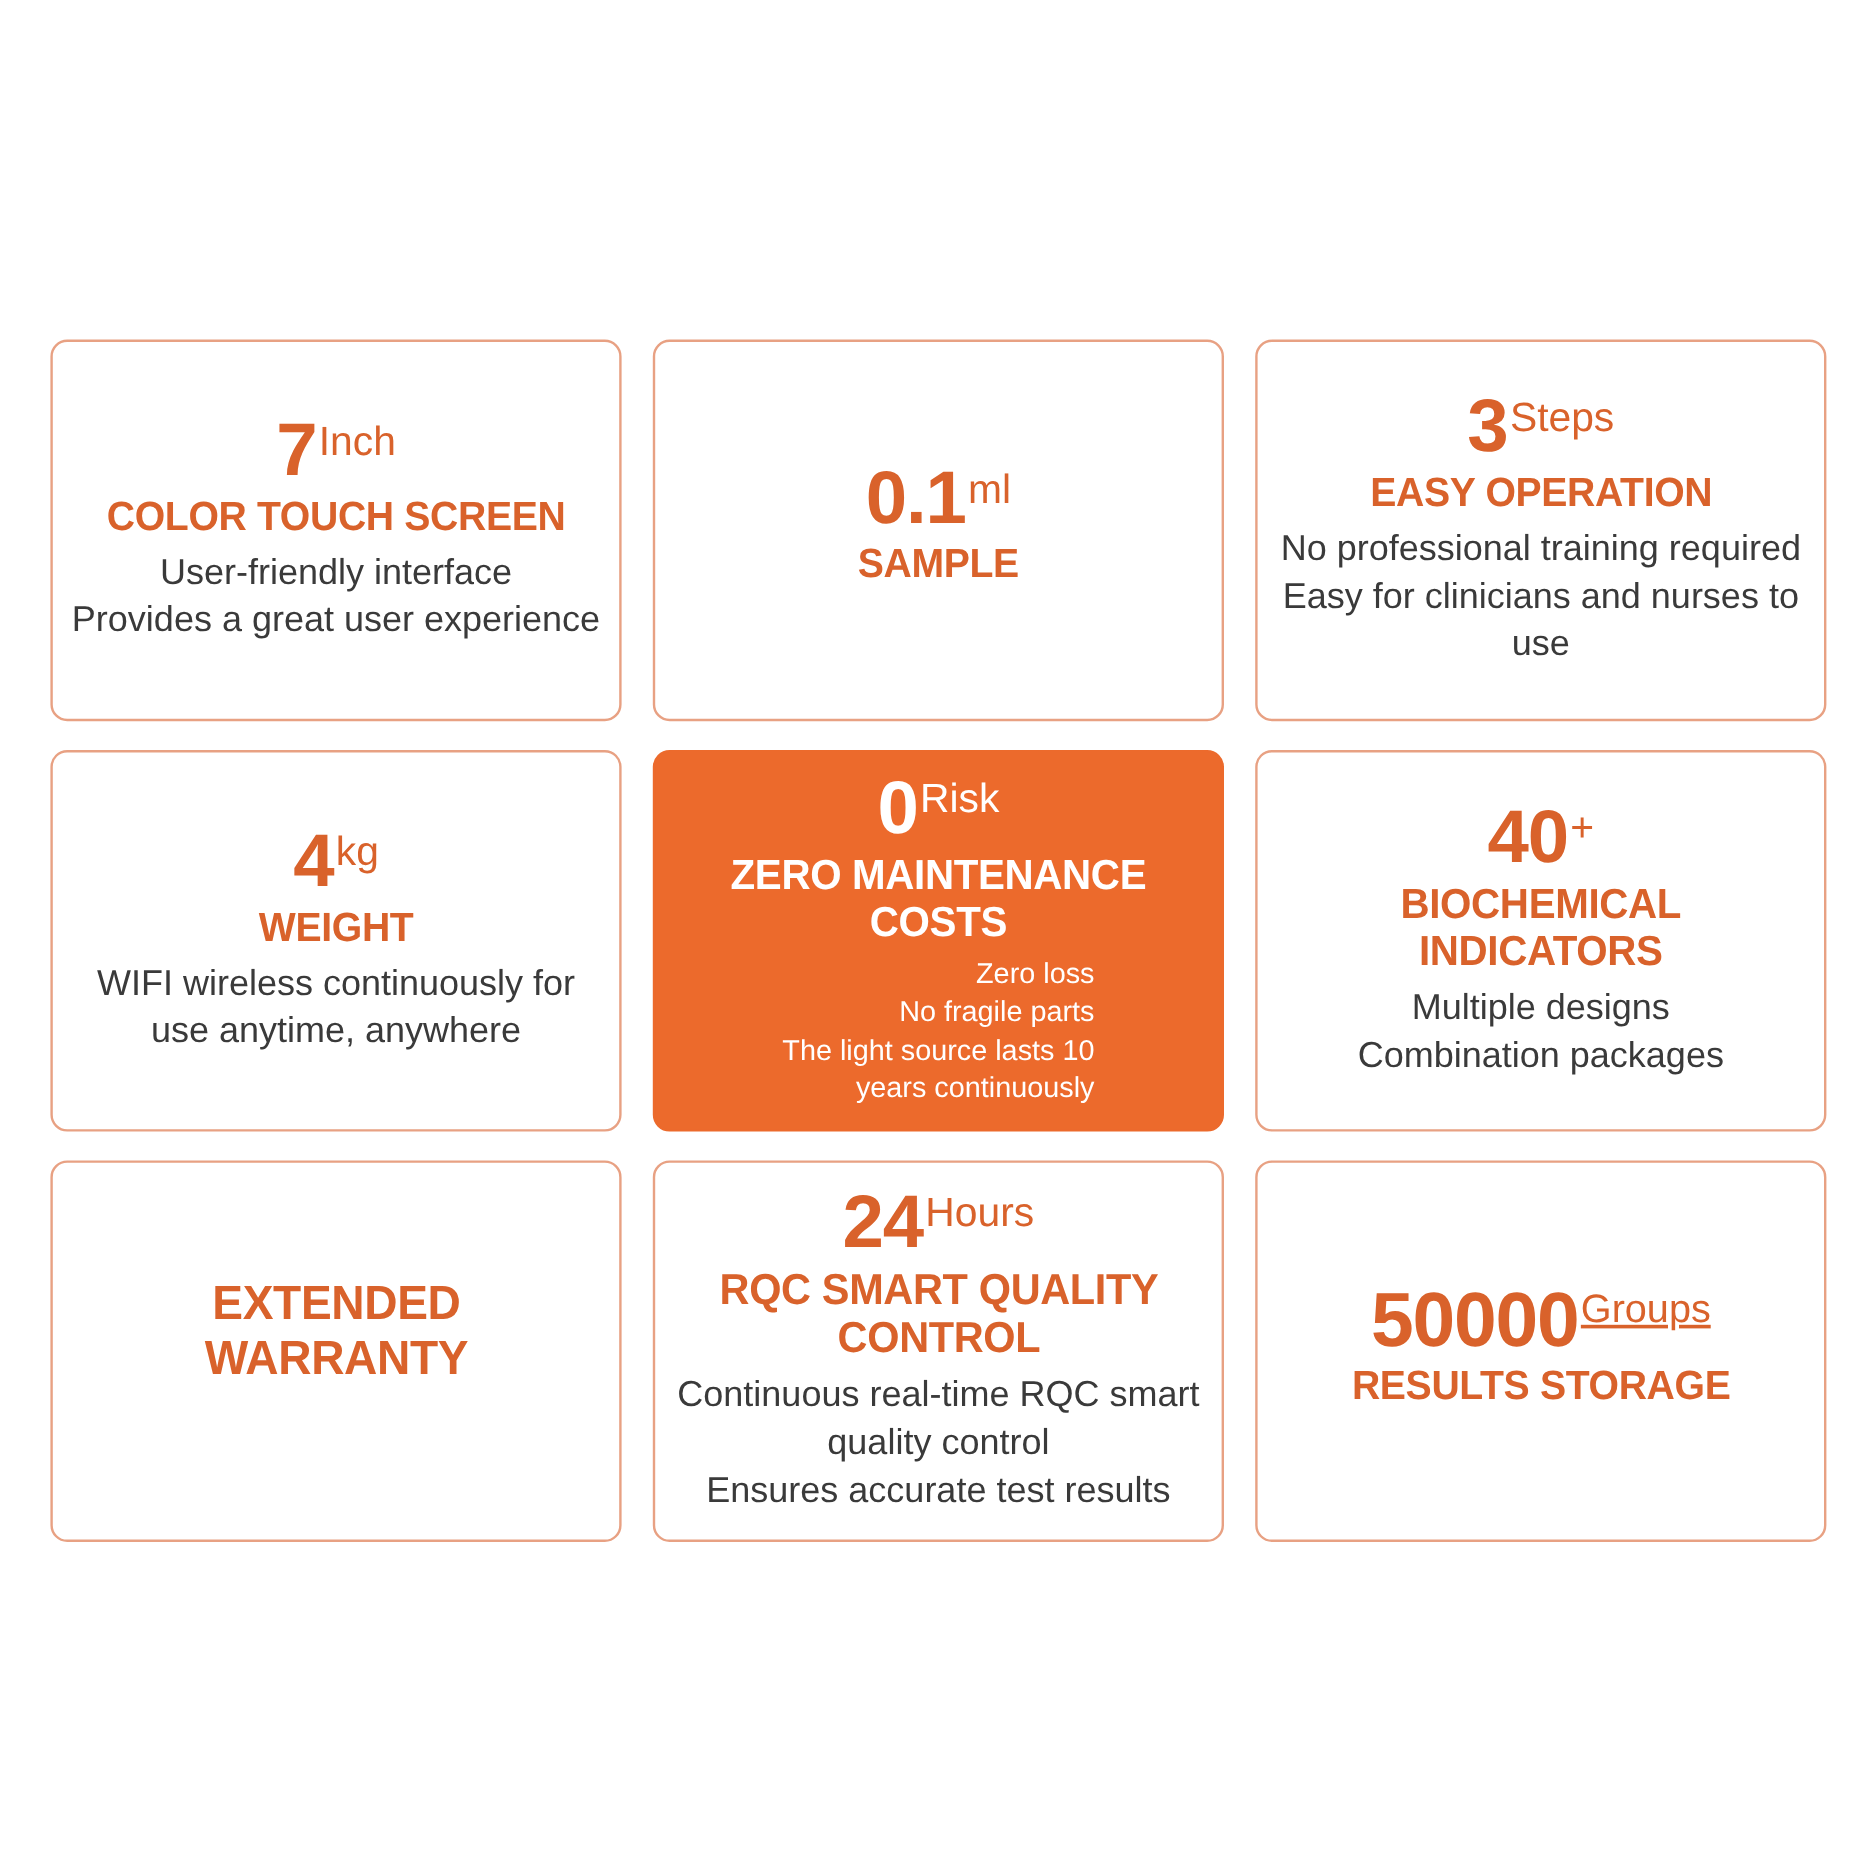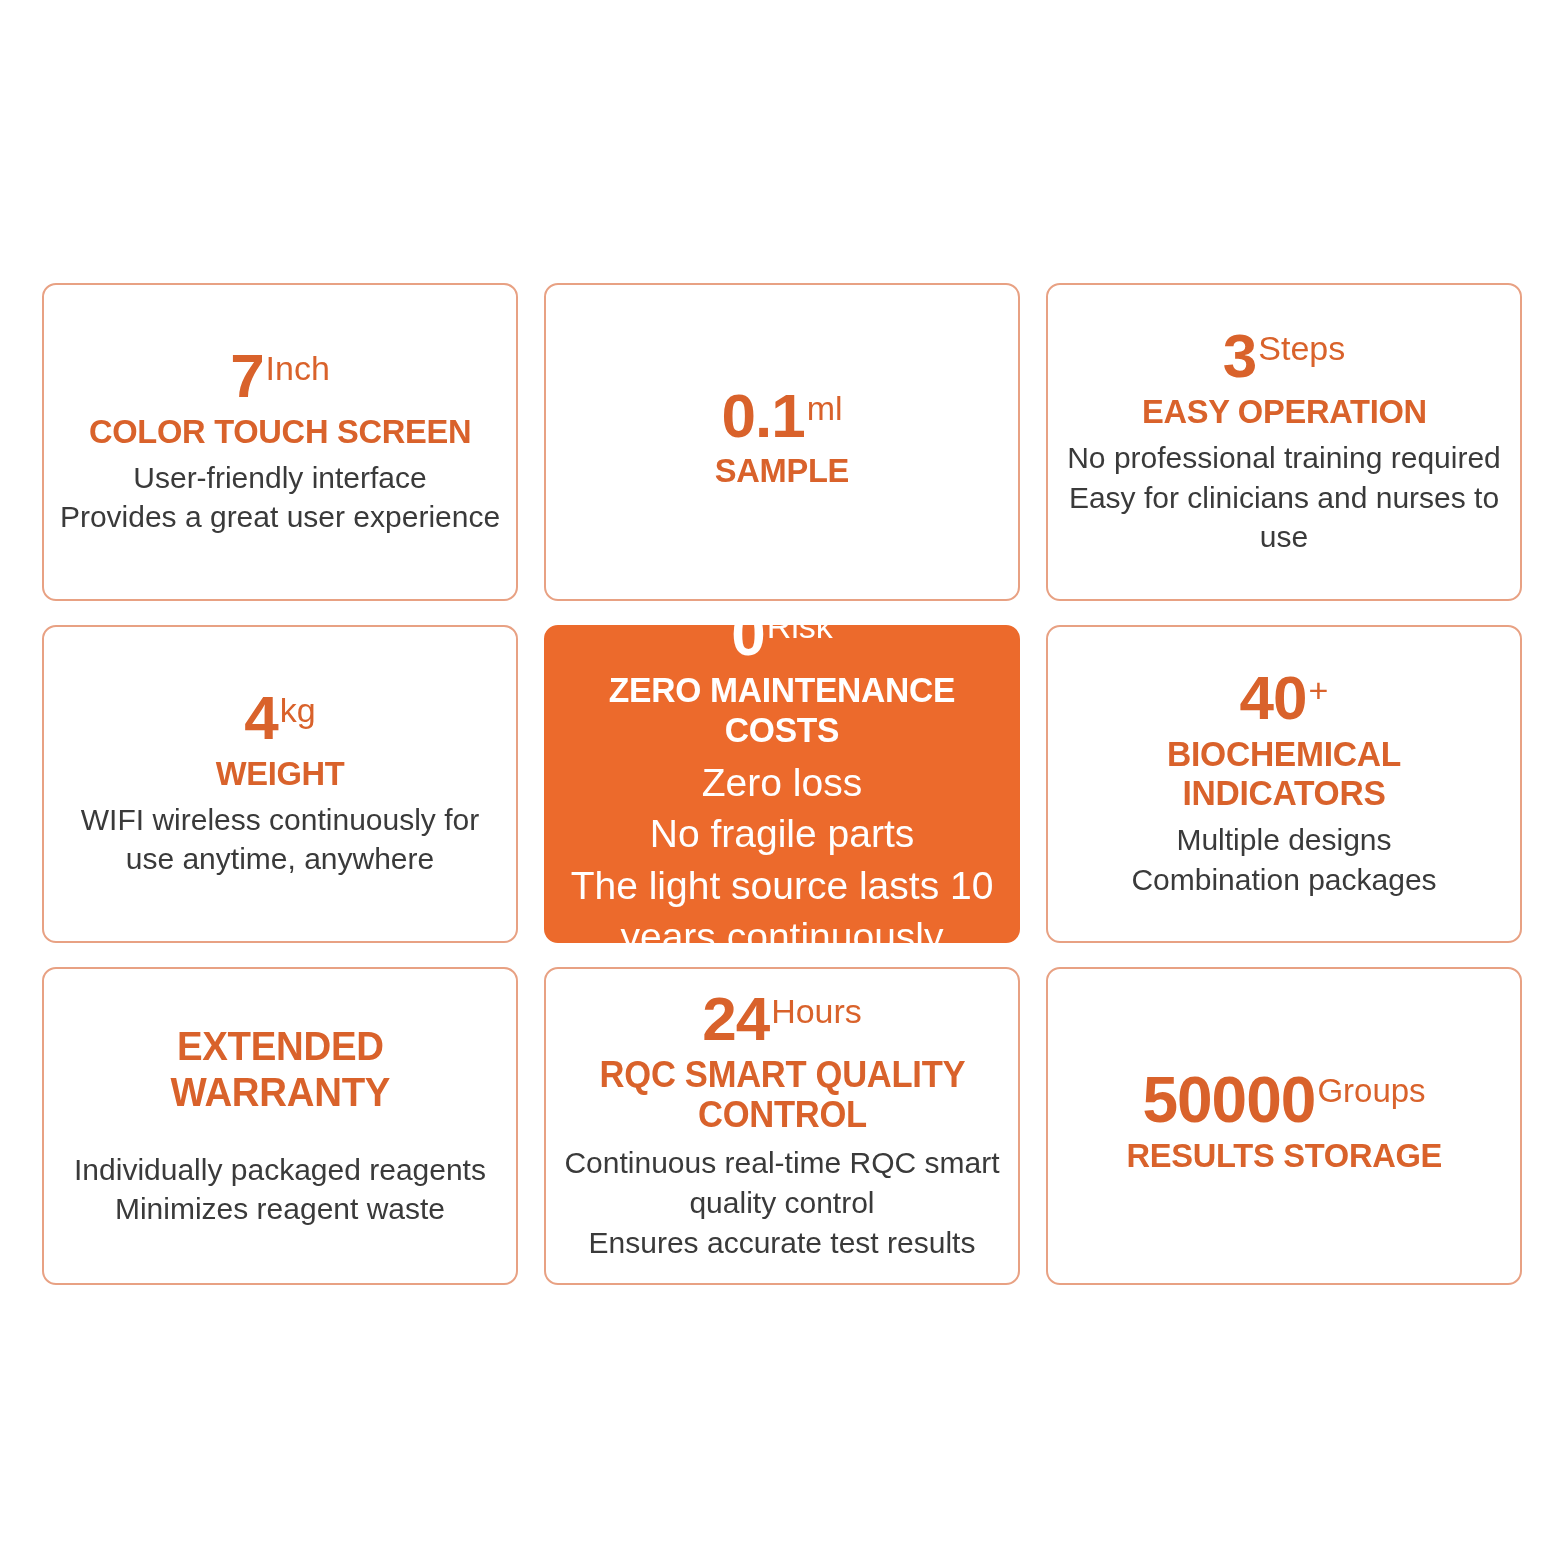--- a/index.html
+++ b/index.html
@@ -87,27 +87,27 @@
   .highlight .card-title { color: #ffffff; }
 
   
   .card-desc {
     font-size: 30px;
     font-weight: normal;
     color: #3A3A3A;
     line-height: 1.32;
     white-space: pre-line;
   }
-  .highlight .card-desc { color: #ffffff; font-size: 39px; }
+  .highlight .card-desc { color: #ffffff; font-size: 24px; text-align: right; }
 
   
   .card-warranty .card-title { font-size: 40px; line-height: 1.16; margin-bottom: 34px; }
   .card-rqc .card-title { font-size: 36px; }
   .card-storage .stat-number { font-size: 64px; }
-  .card-storage .stat-unit { font-size: 33px; }
+  .card-storage .stat-unit { font-size: 33px; text-decoration: underline; }
   .card-biochem .card-title { font-size: 35px; }
   .card-zero .card-title { font-size: 35px; }
 </style>
 </head>
 <body>
 
 <div id="feature-grid">
 
   <div class="feature-card card-screen">
     <div class="stat-line">
@@ -166,22 +166,20 @@
     </div>
     <div class="card-title" style="white-space: pre-line;">BIOCHEMICAL INDICATORS</div>
     <div class="card-desc">Multiple designs
 Combination packages</div>
   </div>
 
   <div class="feature-card card-warranty">
 
     <div class="card-title" style="white-space: pre-line;">EXTENDED
 WARRANTY</div>
-    <div class="card-desc">Individually packaged reagents
-Minimizes reagent waste</div>
   </div>
 
   <div class="feature-card card-rqc">
     <div class="stat-line">
       <span class="stat-number">24</span>
       <span class="stat-unit">Hours</span>
     </div>
     <div class="card-title" style="white-space: pre-line;">RQC SMART QUALITY
 CONTROL</div>
     <div class="card-desc">Continuous real-time RQC smart

